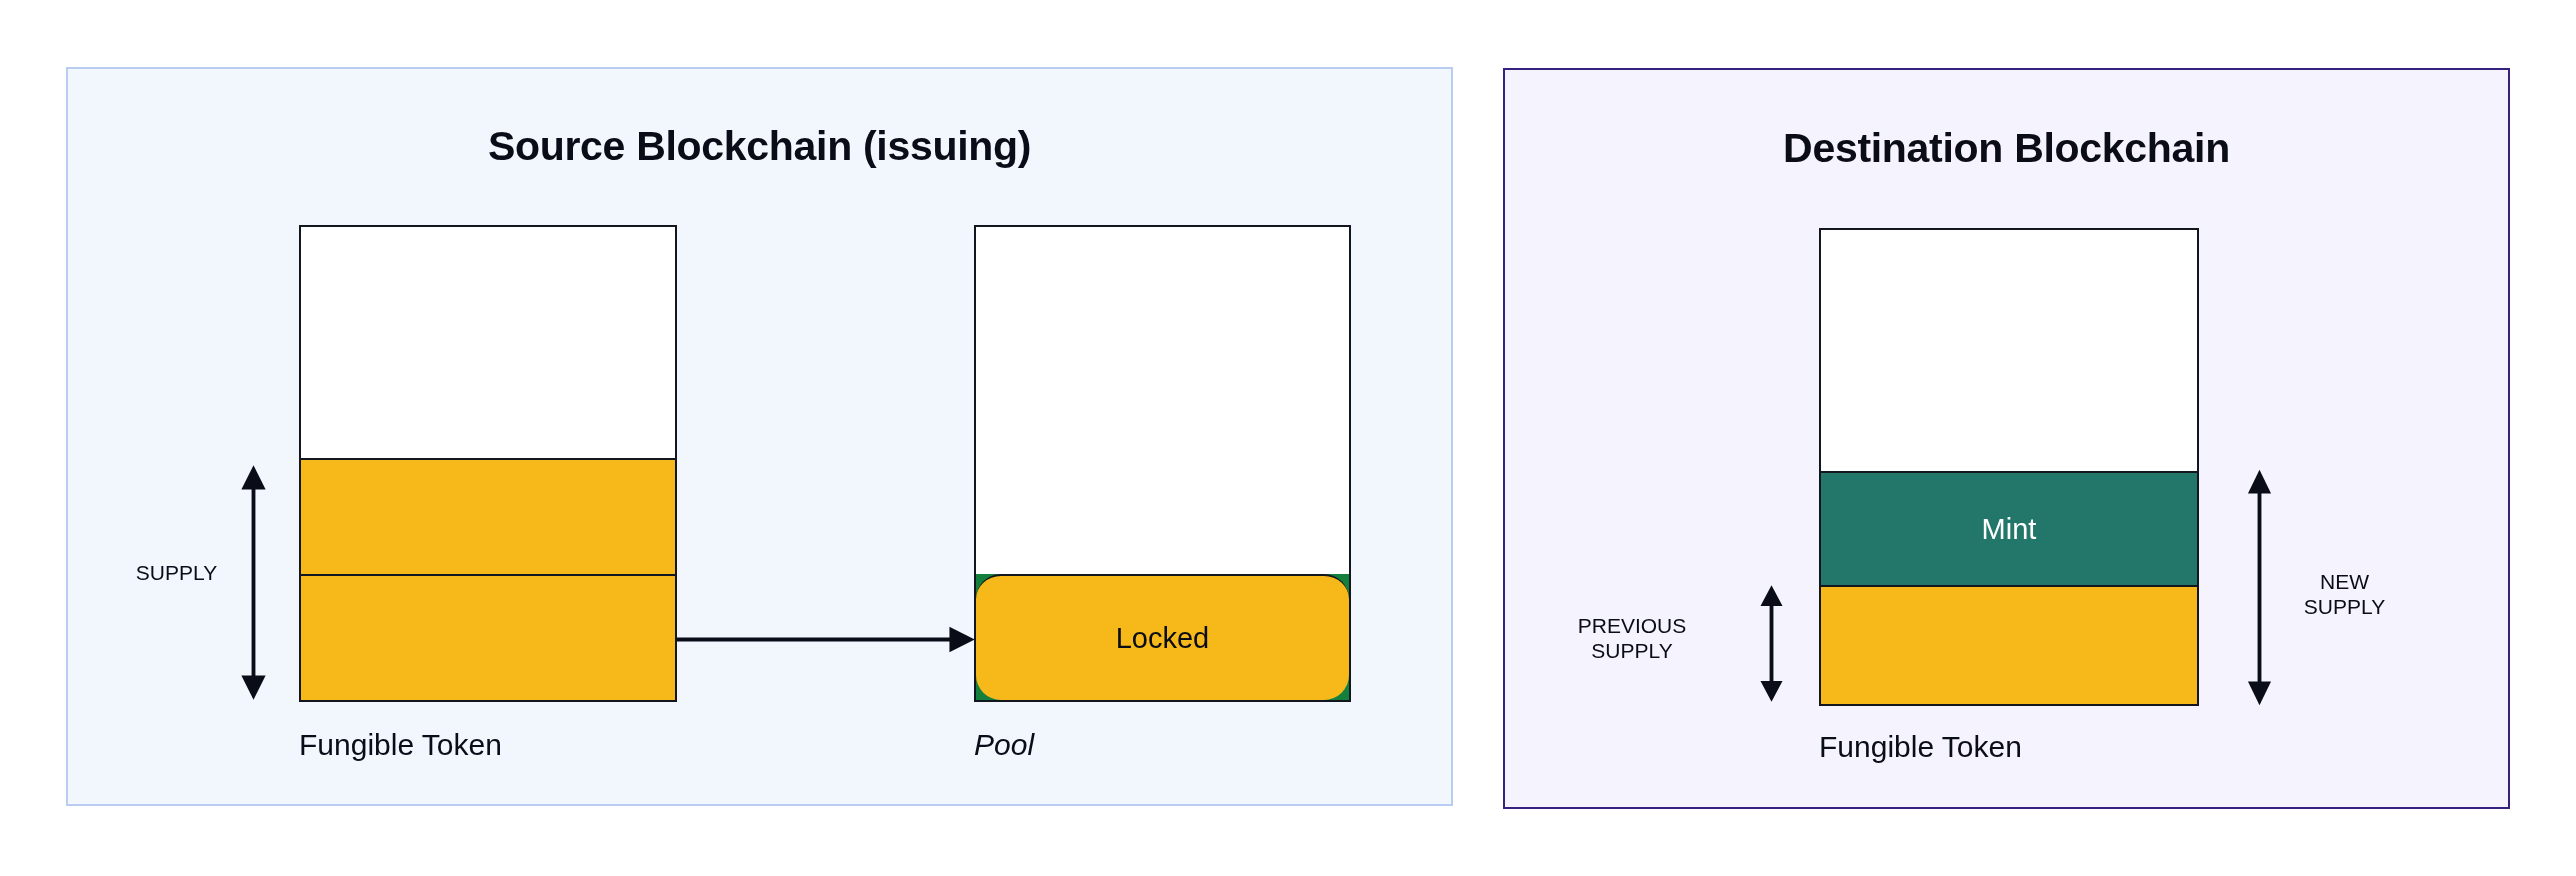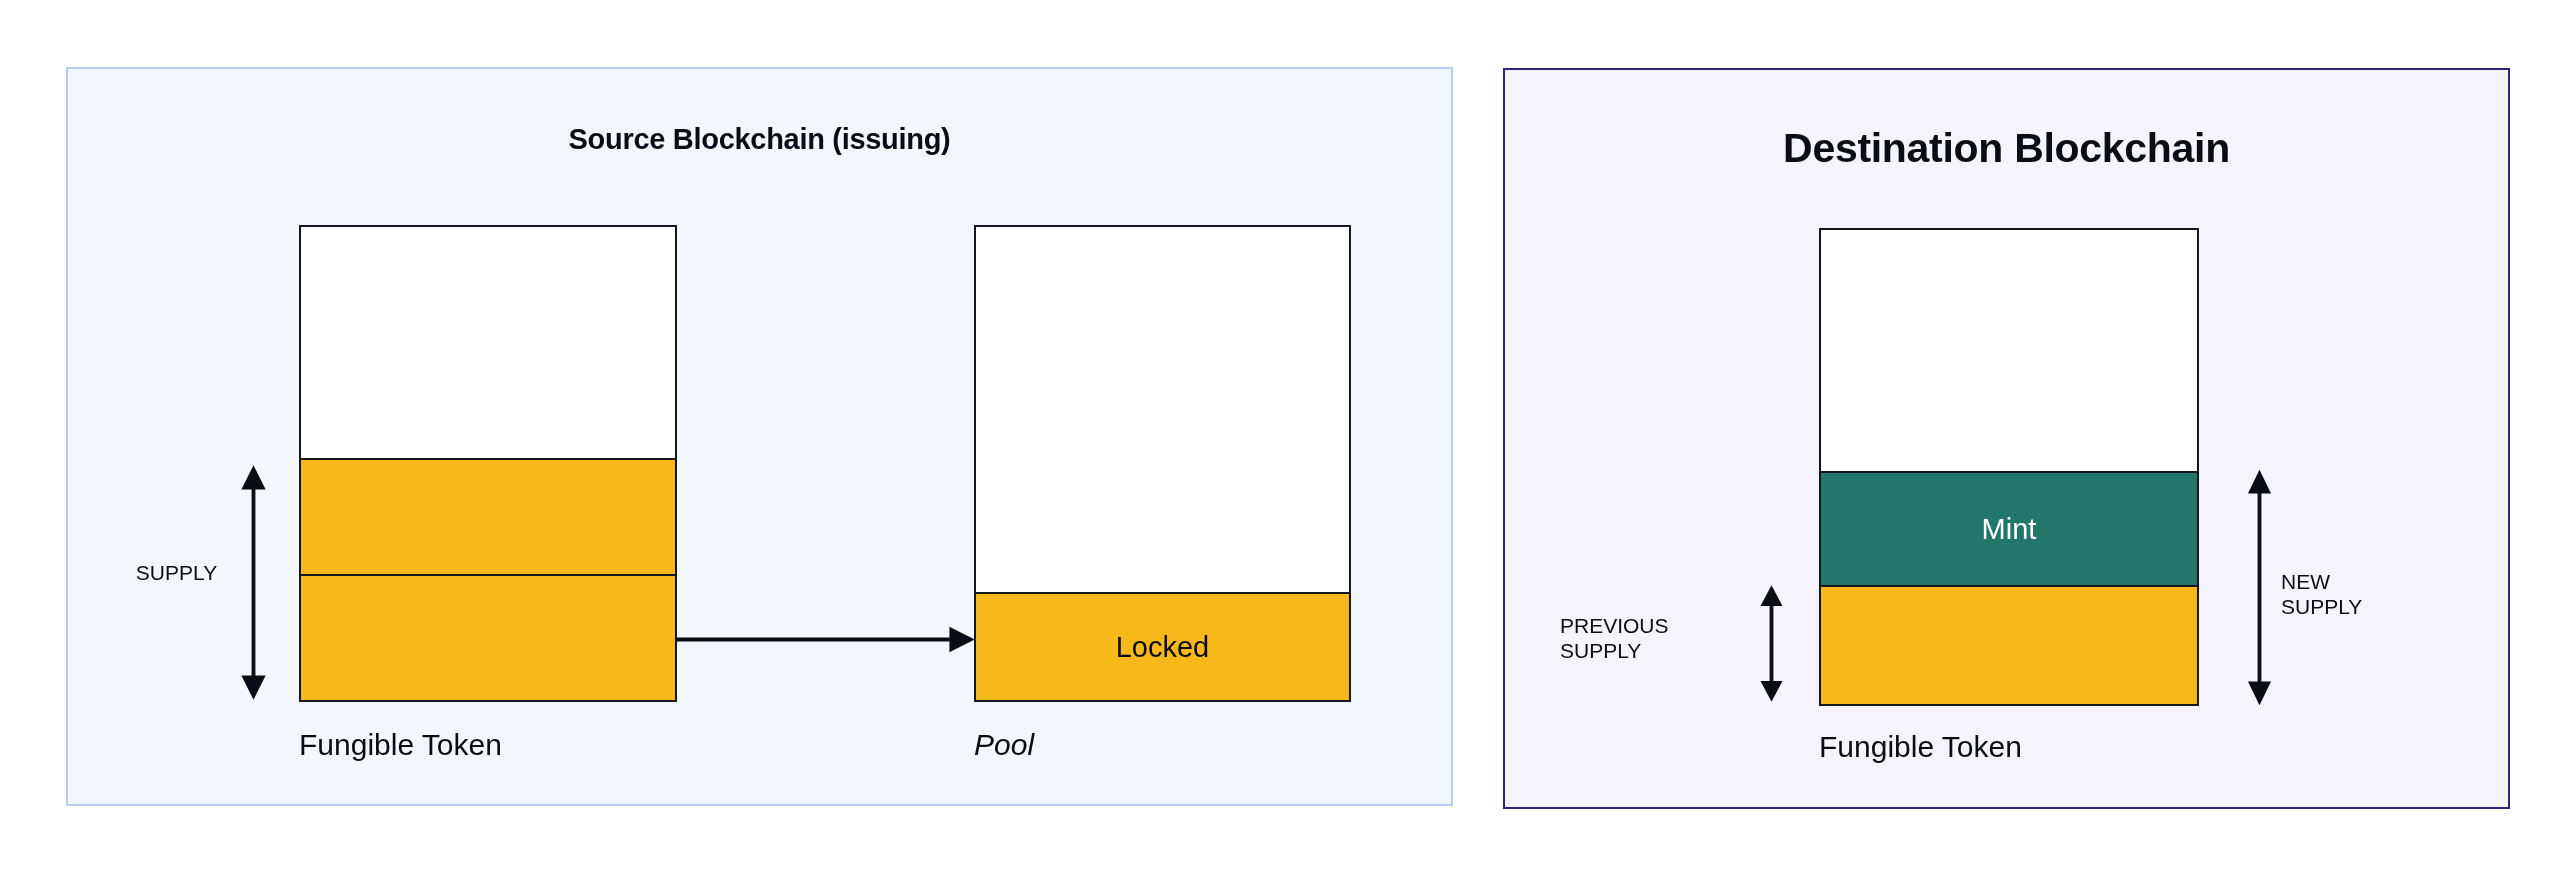--- a/index.html
+++ b/index.html
@@ -49,21 +49,21 @@
     left: 0;
     width: 100%;
     text-align: center;
     font-weight: bold;
     color: #0a0d18;
     letter-spacing: -0.3px;
     white-space: nowrap;
   }
   .panel-left .panel-title {
     top: 54px;
-    font-size: 29px;
+    font-size: 41px;
   }
   .panel-right .panel-title {
     top: 55px;
     font-size: 41px;
   }
 
   
   .bar {
     position: absolute;
     box-sizing: border-box;
@@ -112,21 +112,21 @@
   .measure {
     position: absolute;
   }
   .measure svg { display: block; }
 
   .measure-label {
     position: absolute;
     font-size: 21px;
     color: #0a0d18;
     line-height: 1.18;
-    text-align: left;
+    text-align: center;
     white-space: pre-line;
   }
 
   #measure-supply        { left: 237px;  top: 464px; }
   #label-supply          { left: 124px;  top: 561px; width: 105px; text-align: center; }
 
   #measure-previous      { left: 1755px; top: 584px; }
   #label-previous-supply { left: 1560px; top: 614px; width: 144px; }
 
   #measure-new           { left: 2243px; top: 468px; }
@@ -155,21 +155,21 @@
       <span class="seg-label"></span>
     </div>
     <div class="seg seg-yellow" style="height:126px;">
       <span class="seg-label"></span>
     </div>
   </div>
   <div class="bar-caption" id="caption-fungible-source">Fungible Token</div>
 
   <div class="bar" id="bar-pool">
     <div class="seg seg-empty"></div>
-    <div class="seg seg-yellow" style="height:108px;">
+    <div class="seg seg-yellow" style="height:126px;border-radius:25px;">
       <span class="seg-label">Locked</span>
     </div>
   </div>
   <div class="bar-caption" id="caption-pool">Pool</div>
 
   <div class="measure" id="measure-supply">
     <svg width="33" height="237" viewBox="0 0 60 430" xmlns="http://www.w3.org/2000/svg">
       <line x1="30" y1="30" x2="30" y2="400" stroke="#0a0d18" stroke-width="7"></line>
       <polygon points="30,2 52,46 8,46" fill="#0a0d18"></polygon>
       <polygon points="30,428 52,384 8,384" fill="#0a0d18"></polygon>

